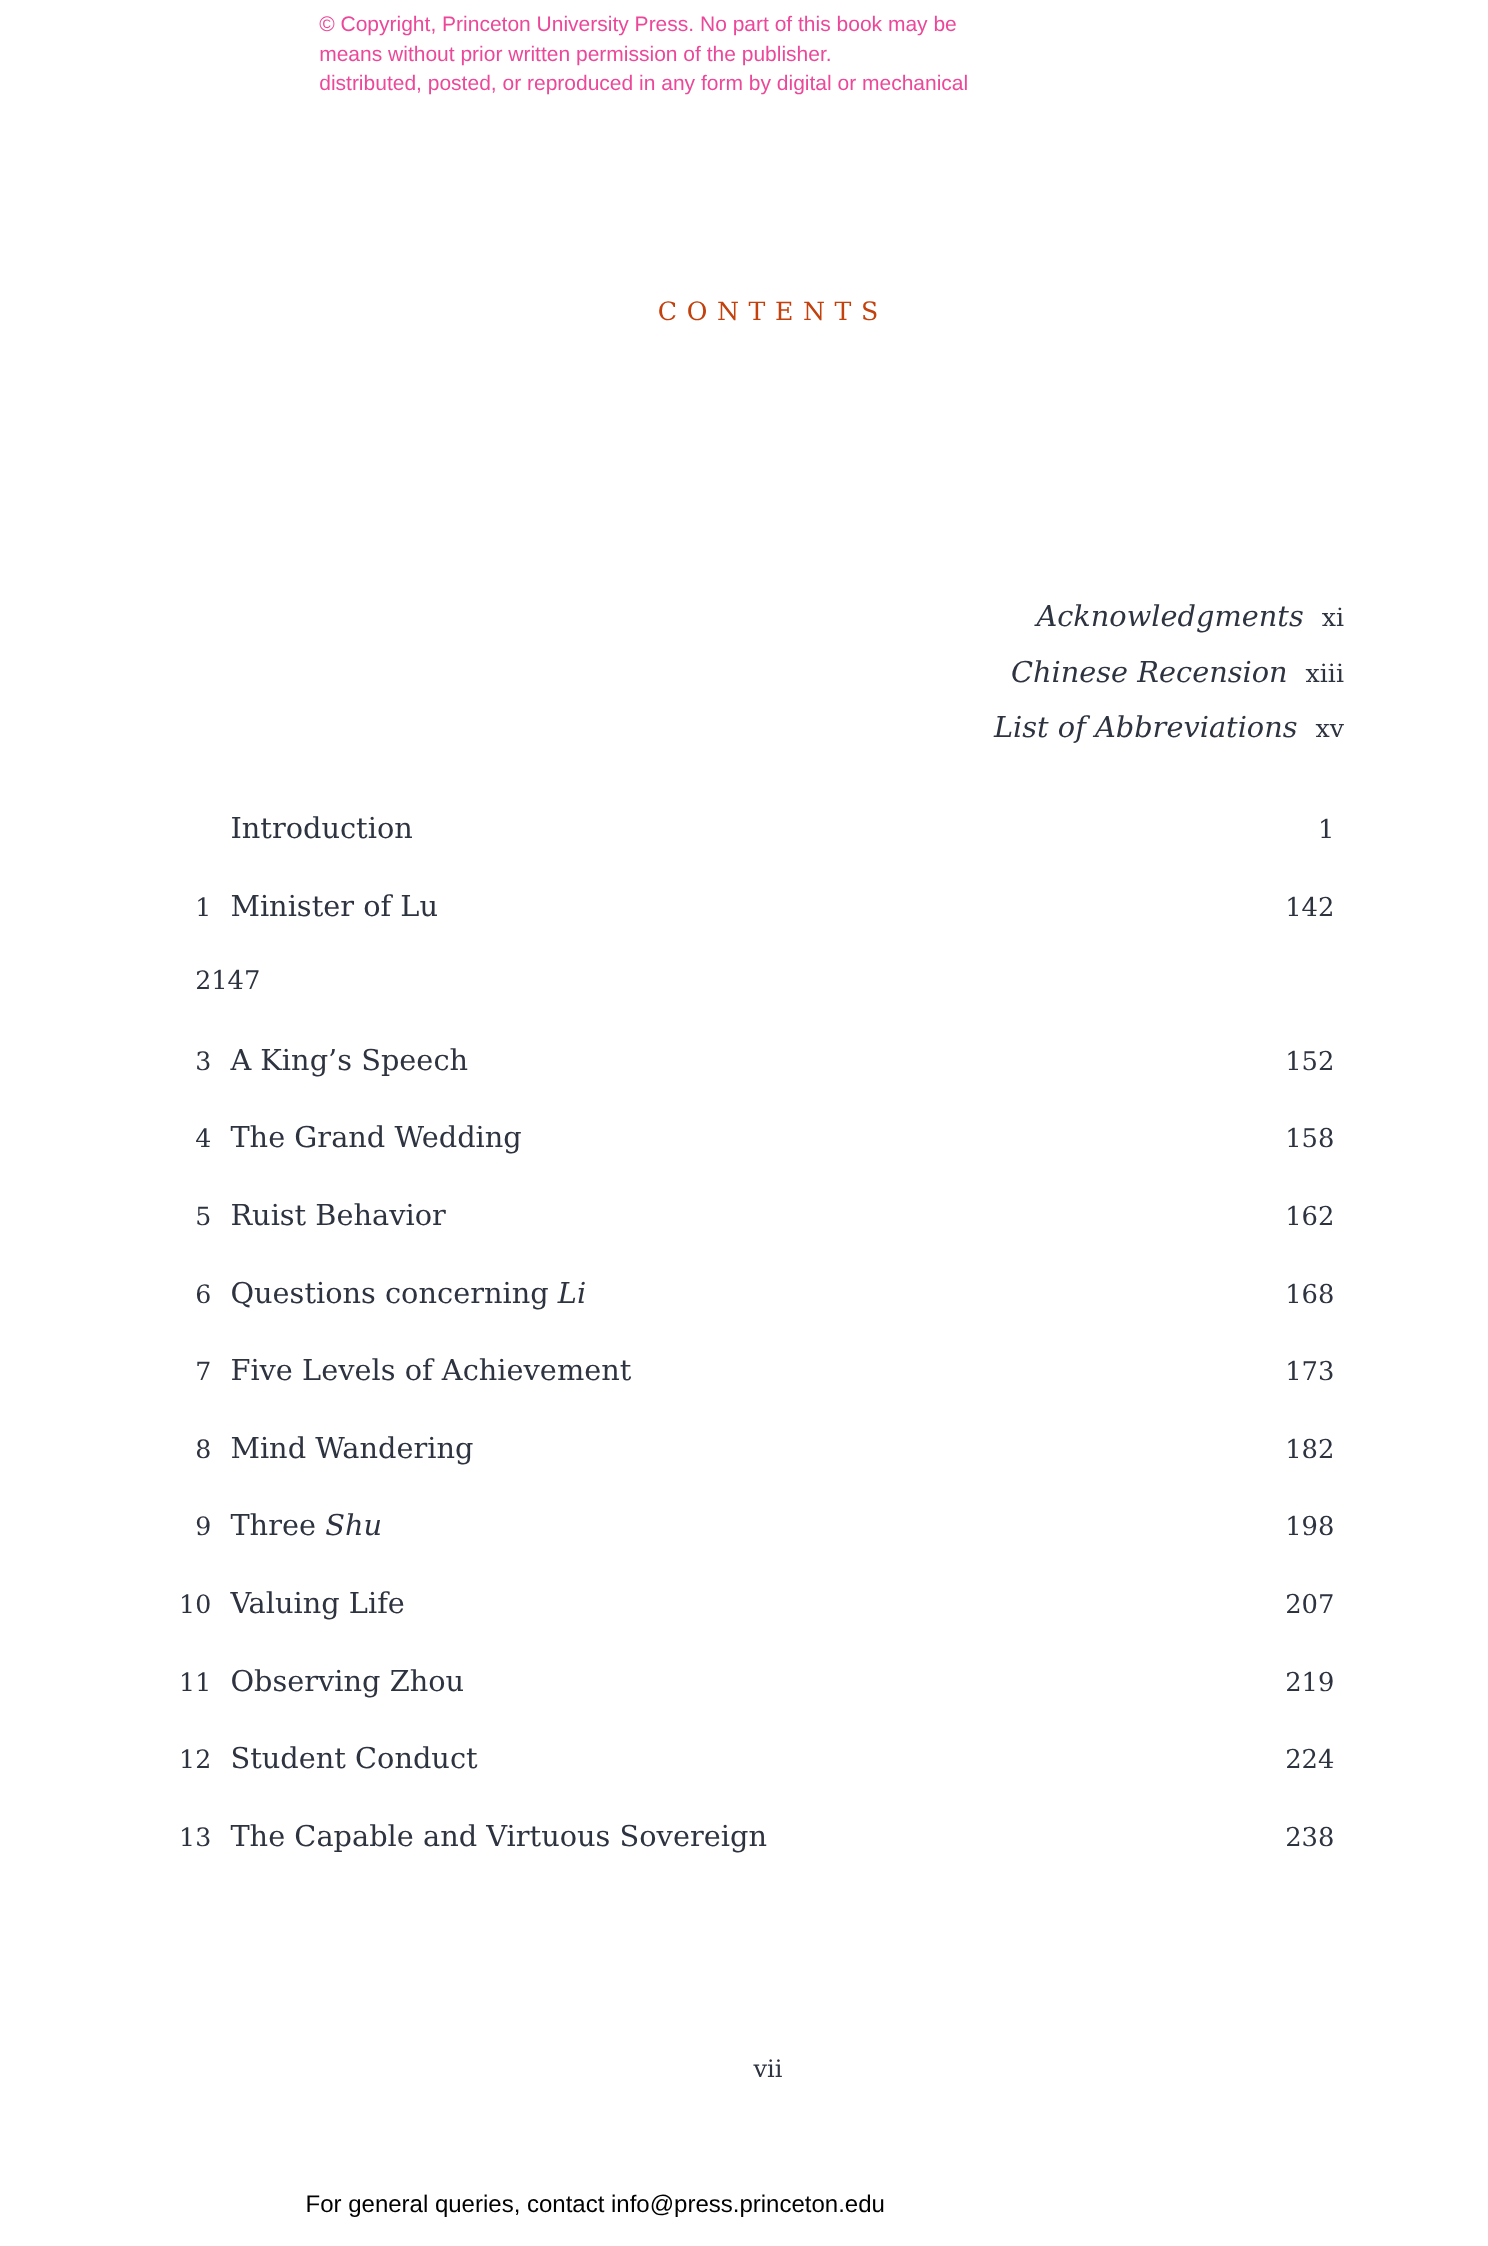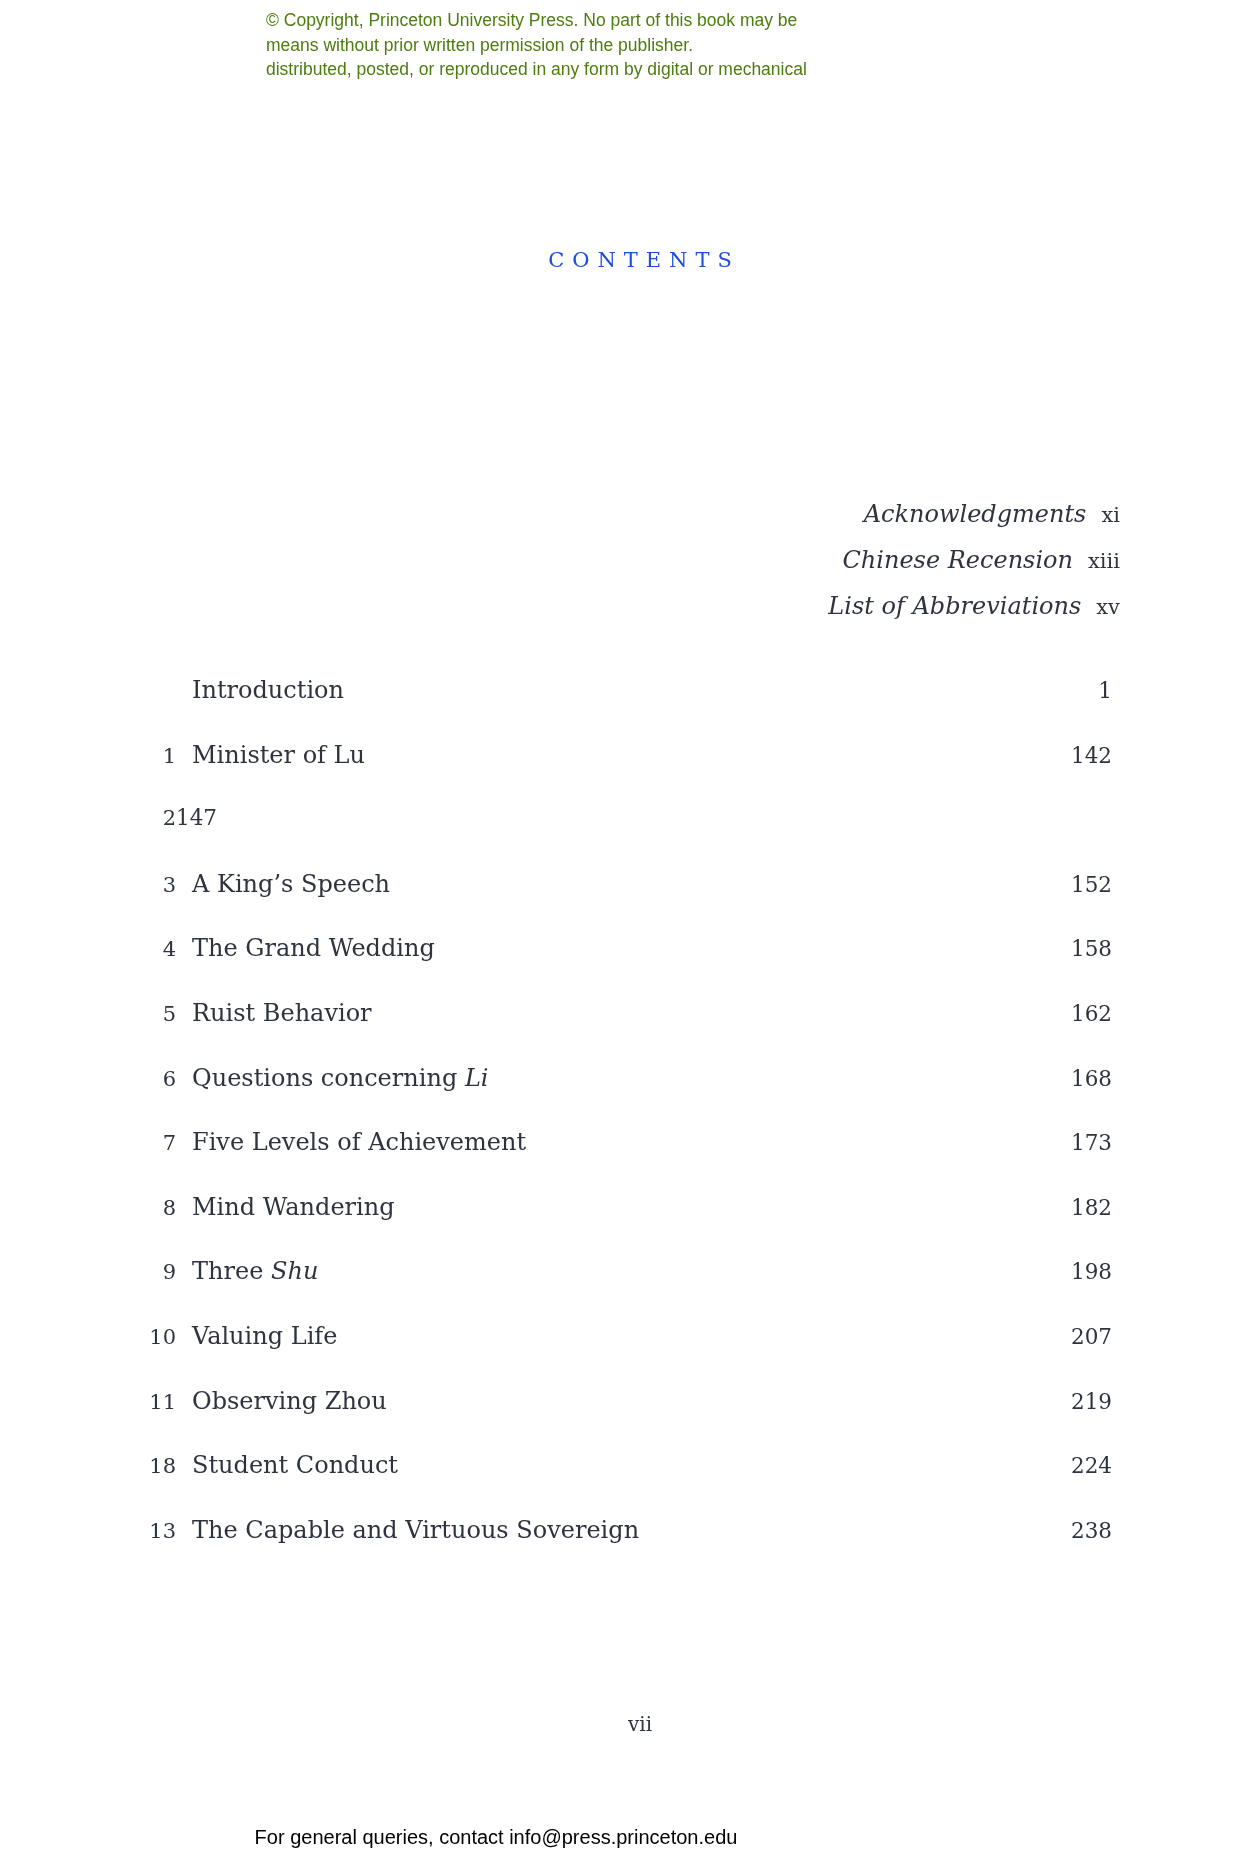--- a/index.html
+++ b/index.html
@@ -8,27 +8,27 @@
     width:1240px;height:1872px;
     background:#ffffff;
     margin:0 auto;
     font-family:"DejaVu Serif", serif;
     color:#2e3340;
     overflow:hidden;
   }
   .copyright{
     position:absolute;left:266px;top:8px;width:640px;
     font-family:"Liberation Sans", sans-serif;
-    font-size:17.5px;line-height:24.5px;color:#4d7c0f;
+    font-size:17.5px;line-height:24.5px;color:#ec4899;
   }
   .heading{
     position:absolute;left:160px;top:248px;width:960px;
     text-align:center;
     font-size:21px;letter-spacing:0.38em;text-indent:0.38em;
-    color:#1d4ed8;
+    color:#c2410c;
   }
   .frontmatter{
     position:absolute;left:160px;top:500px;width:960px;
     text-align:right;
   }
   .fm-line{height:46px;}
   .fm-label{font-style:italic;font-size:24px;}
   .fm-page{font-size:21px;margin-left:15px;}
   .toc{
     position:absolute;left:136px;top:676px;width:976px;
@@ -130,21 +130,21 @@
       <span class="num">10</span>
       <span class="title"><span>Valuing Life</span><span class="it"></span></span>
       <span class="pagenum">207</span>
     </div>
     <div class="row">
       <span class="num">11</span>
       <span class="title"><span>Observing Zhou</span><span class="it"></span></span>
       <span class="pagenum">219</span>
     </div>
     <div class="row">
-      <span class="num">18</span>
+      <span class="num">12</span>
       <span class="title"><span>Student Conduct</span><span class="it"></span></span>
       <span class="pagenum">224</span>
     </div>
     <div class="row">
       <span class="num">13</span>
       <span class="title"><span>The Capable and Virtuous Sovereign</span><span class="it"></span></span>
       <span class="pagenum">238</span>
     </div>
   </div>
 

